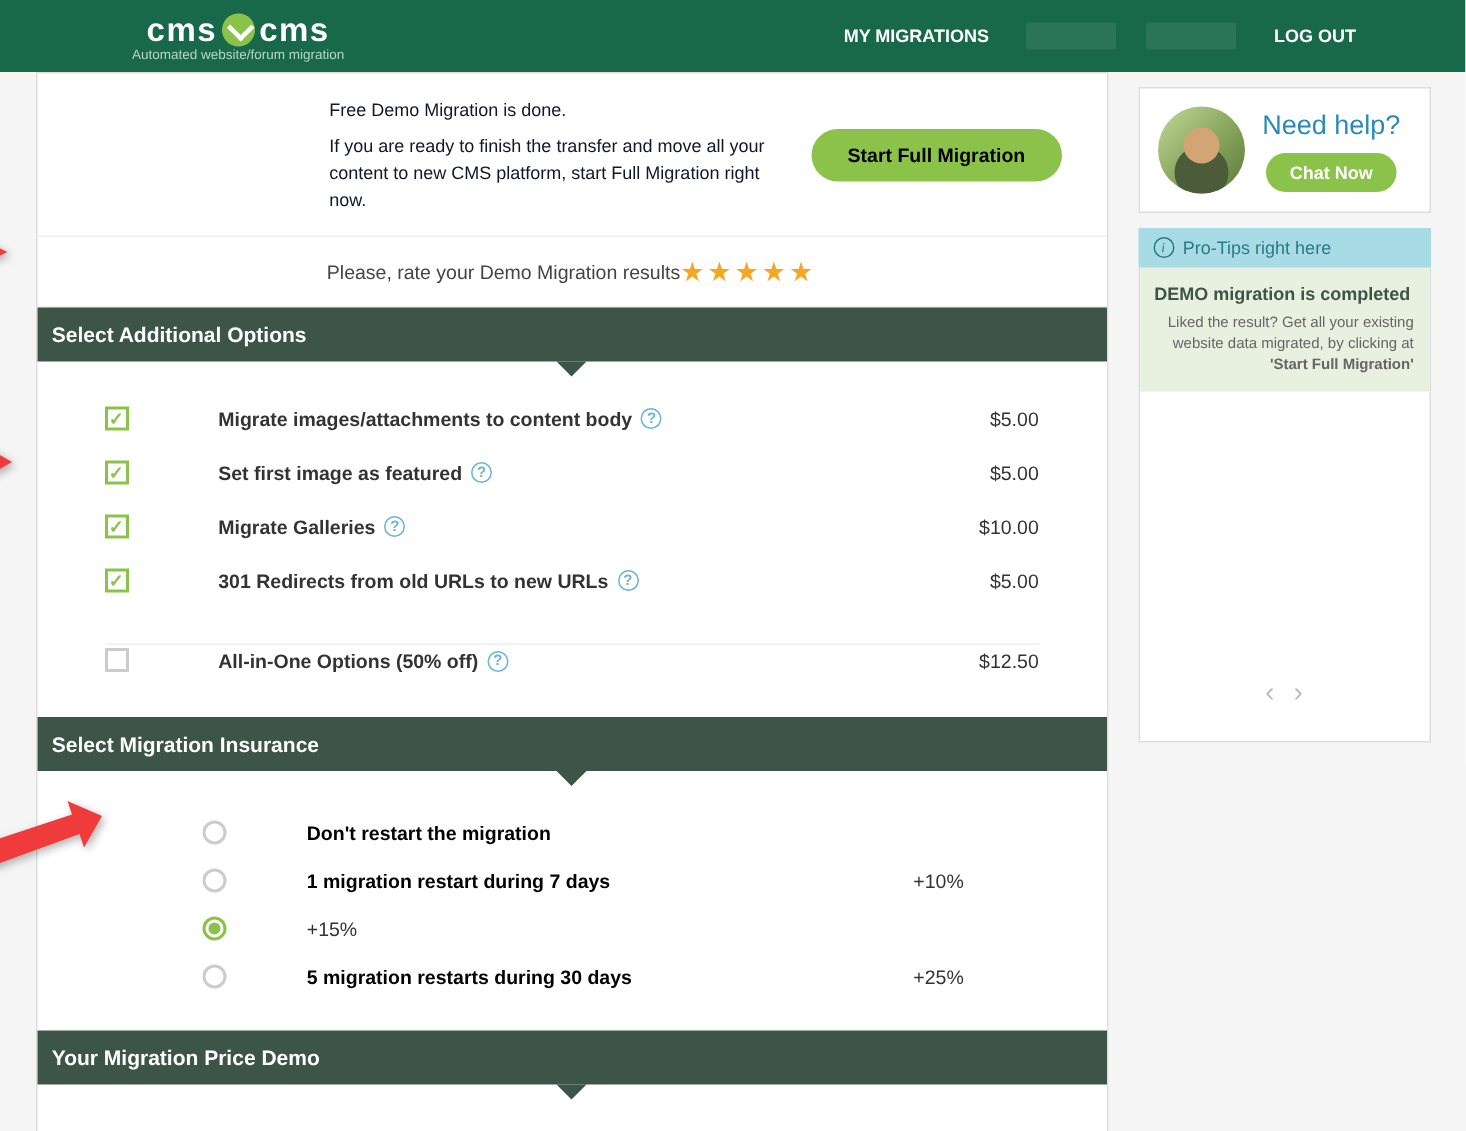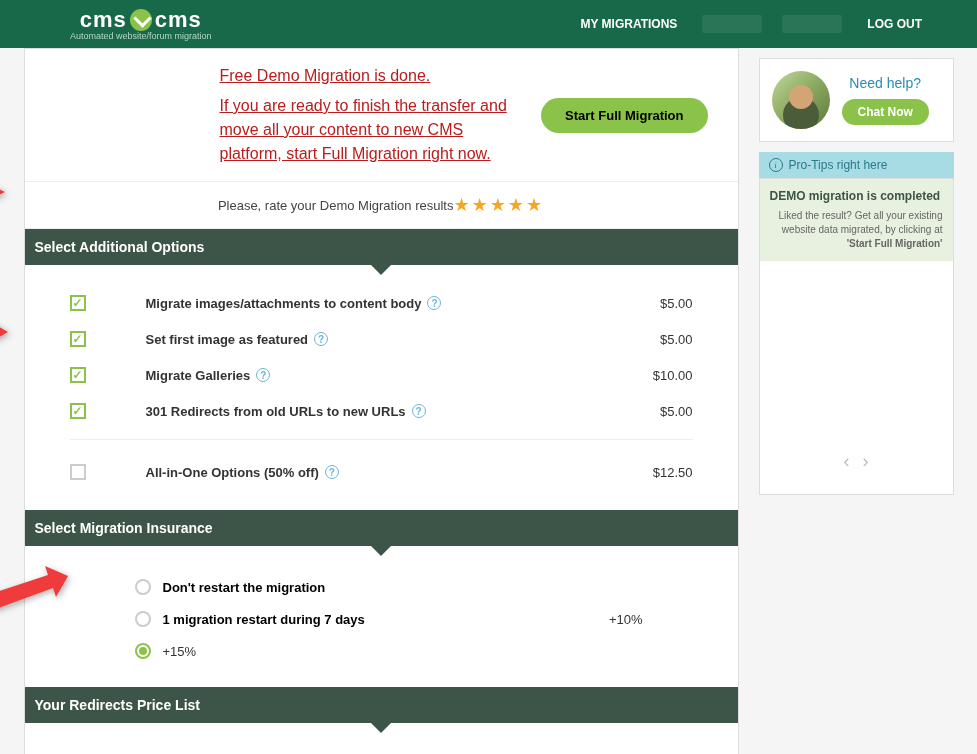--- a/index.html
+++ b/index.html
@@ -1,69 +1,69 @@
 <!DOCTYPE html>
 <html><head>
 <meta charset="utf-8">
 <style>
 * { margin: 0; padding: 0; box-sizing: border-box; font-family: Arial, sans-serif; }
 body { background: #f5f5f5; width: 977px; }
 
-.header { background: #18694a; height: 48px; display: flex; align-items: center; padding: 0 40px; color: white; }
+.header { background: #18694a; height: 48px; display: flex; align-items: center; padding: 0 58px; color: white; }
 .logo { display: flex; align-items: center; flex-direction: column; margin-right: auto; margin-left: 30px; }
 .logo-main { font-size: 22px; font-weight: bold; letter-spacing: 1px; display: flex; align-items: center; }
 .logo-icon { display: inline-block; width: 22px; height: 22px; background: #8bc34a; border-radius: 50%; margin: 0 3px; position: relative; }
 .logo-icon::after { content: ''; position: absolute; width: 10px; height: 10px; border-right: 3px solid white; border-bottom: 3px solid white; transform: rotate(45deg); top: 3px; left: 6px; }
 .logo-sub { font-size: 9px; color: #b5d4c6; margin-top: -2px; }
 .nav-item { color: white; font-size: 12px; font-weight: bold; margin: 0 15px; text-decoration: none; }
 .nav-blank { width: 60px; height: 18px; background: rgba(255,255,255,0.08); margin: 0 10px; border-radius: 2px; }
 
 .container { max-width: 930px; margin: 0 auto; display: flex; gap: 20px; padding-top: 0; }
 .main { flex: 1; background: white; border: 1px solid #ddd; }
 .sidebar { width: 195px; padding-top: 10px; }
 
 .demo-section { padding: 15px 30px 15px 195px; display: flex; align-items: center; gap: 30px; border-bottom: 1px solid #eee; }
-.demo-text { font-size: 16px; color: #b91c1c; line-height: 1.5; flex: 1; text-decoration: underline; }
+.demo-text { font-size: 12px; color: #0f172a; line-height: 1.5; flex: 1; }
 .demo-text p:first-child { margin-bottom: 6px; }
 
 .btn-green { background: #8bc34a; color: #000000; border: none; padding: 10px 24px; border-radius: 20px; font-size: 13px; font-weight: bold; cursor: pointer; }
 .btn-green-sm { background: #8bc34a; color: white; border: none; padding: 6px 16px; border-radius: 16px; font-size: 12px; font-weight: bold; cursor: pointer; }
 
 .rate-section { padding: 12px 12px; text-align: center; font-size: 13px; color: #444; border-bottom: 1px solid #eee; display: flex; align-items: center; justify-content: center; position: relative; }
 .stars { color: #f5a623; font-size: 18px; letter-spacing: 2px; }
 
 .section-header { background: #3d5548; color: white; text-align: left; padding: 10px; font-size: 14px; font-weight: bold; position: relative; }
 .section-header::after { content: ''; position: absolute; bottom: -10px; left: 50%; transform: translateX(-50%); border-left: 10px solid transparent; border-right: 10px solid transparent; border-top: 10px solid #3d5548; }
 
 .options-list { padding: 20px 45px; }
 .option-row { display: flex; align-items: center; padding: 10px 0; font-size: 13px; color: #333; gap: 48px; }
-.option-row.bordered { border-top: 1px solid #eee; margin-top: 10px; padding-top: 24px; }
+.option-row.bordered { border-top: 1px solid #eee; margin-top: 24px; padding-top: 2px; align-items: flex-end; }
 .checkbox { width: 16px; height: 16px; border: 2px solid #8bc34a; margin-right: 12px; display: flex; align-items: center; justify-content: center; cursor: pointer; }
 .checkbox.checked::after { content: '✓'; color: #8bc34a; font-size: 12px; font-weight: bold; }
 .checkbox.unchecked { border-color: #ccc; }
 .option-label { font-weight: bold; flex: 1; display: flex; align-items: center; gap: 6px; }
 .help-icon { width: 14px; height: 14px; border: 1px solid #6ab5d8; border-radius: 50%; color: #6ab5d8; font-size: 10px; display: inline-flex; align-items: center; justify-content: center; cursor: pointer; }
 .option-price { font-size: 13px; color: #333; }
 
 .insurance-list { padding: 25px 45px 20px 110px; }
-.insurance-row { display: flex; align-items: center; padding: 8px 0; font-size: 13px; }
+.insurance-row { display: flex; align-items: center; padding: 8px 0; font-size: 13px; gap: 42px; }
 .radio { width: 16px; height: 16px; border: 2px solid #ccc; border-radius: 50%; margin-right: 12px; cursor: pointer; display: flex; align-items: center; justify-content: center; }
 .radio.selected { border-color: #8bc34a; }
 .radio.selected::after { content: ''; width: 8px; height: 8px; background: #8bc34a; border-radius: 50%; }
 .insurance-label { flex: 1; font-weight: bold; }
 .insurance-pct { font-size: 13px; color: #333; padding-right: 50px; }
 
 .total-section { padding: 30px 45px 20px; }
 
 .help-card { background: white; border: 1px solid #ddd; padding: 12px; display: flex; flex-direction: column; align-items: center; gap: 8px; margin-bottom: 10px; }
 .help-card-top { display: flex; align-items: center; gap: 12px; width: 100%; }
 .avatar { width: 58px; height: 58px; border-radius: 50%; background: linear-gradient(135deg, #c3d89b 0%, #8aa85f 50%, #5a7a3a 100%); position: relative; overflow: hidden; flex-shrink: 0; }
 .avatar::after { content: ''; position: absolute; width: 24px; height: 24px; background: #d4a574; border-radius: 50%; top: 14px; left: 17px; box-shadow: 0 18px 0 6px #4a5c3a; }
 .help-right { display: flex; flex-direction: column; gap: 8px; align-items: center; }
-.need-help { color: #2a8cb5; font-size: 14px; }
+.need-help { color: #2a8cb5; font-size: 18px; }
 
 .tip-bar { background: #a8dce5; padding: 6px 10px; font-size: 12px; color: #2a7a8c; display: flex; align-items: center; gap: 6px; }
 .tip-icon { width: 14px; height: 14px; border: 1px solid #2a7a8c; border-radius: 50%; display: inline-flex; align-items: center; justify-content: center; font-size: 9px; font-style: italic; font-family: serif; }
 
 .tip-card { background: white; border: 1px solid #ddd; padding: 12px; }
 .tip-banner { background: #e8f0e0; padding: 10px; margin: -12px -12px 10px -12px; }
 .tip-title { font-size: 12px; font-weight: bold; color: #3d5548; margin-bottom: 6px; }
 .tip-body { font-size: 10px; color: #666; line-height: 1.4; text-align: right; }
 .tip-nav { text-align: center; padding: 180px 0 10px; color: #bbb; font-size: 18px; }
 .tip-nav span { cursor: pointer; margin: 0 4px; }
@@ -175,23 +175,28 @@
       </div>
       <div class="insurance-row">
         <span class="radio"></span>
         <span class="insurance-label">1 migration restart during 7 days</span>
         <span class="insurance-pct">+10%</span>
       </div>
       <div class="insurance-row">
         <span class="radio selected"></span>
         <span class="insurance-pct">+15%</span>
       </div>
-    </div>
-
-    <div class="section-header">Your Redirects Price List</div>
+      <div class="insurance-row">
+        <span class="radio"></span>
+        <span class="insurance-label">5 migration restarts during 30 days</span>
+        <span class="insurance-pct">+25%</span>
+      </div>
+    </div>
+
+    <div class="section-header">Your Migration Price Demo</div>
 
     <div class="total-section">
       
     </div>
 
   </div>
 
   <div class="sidebar">
     <div class="help-card">
       <div class="help-card-top">

